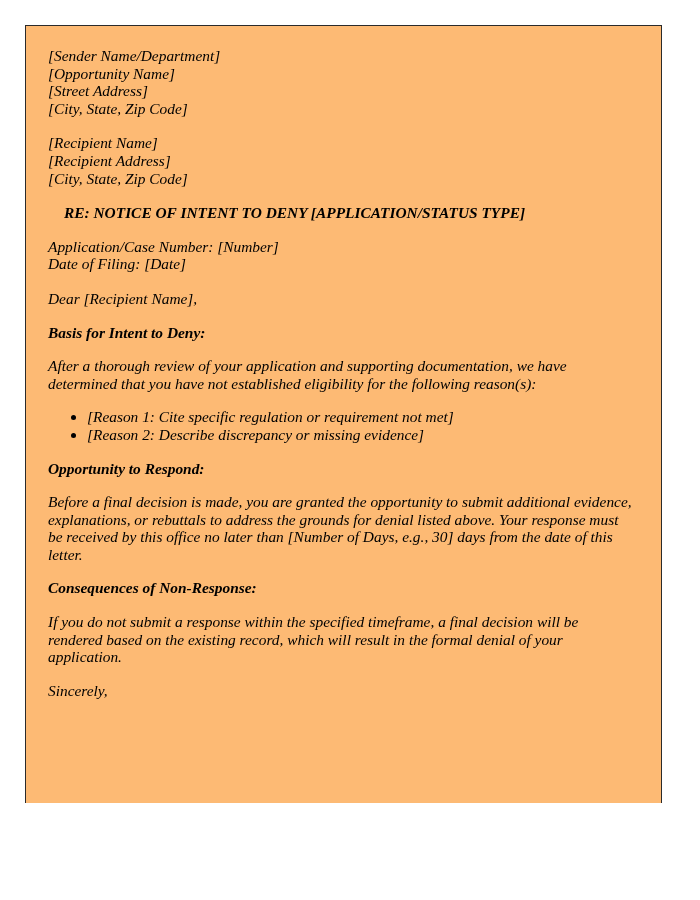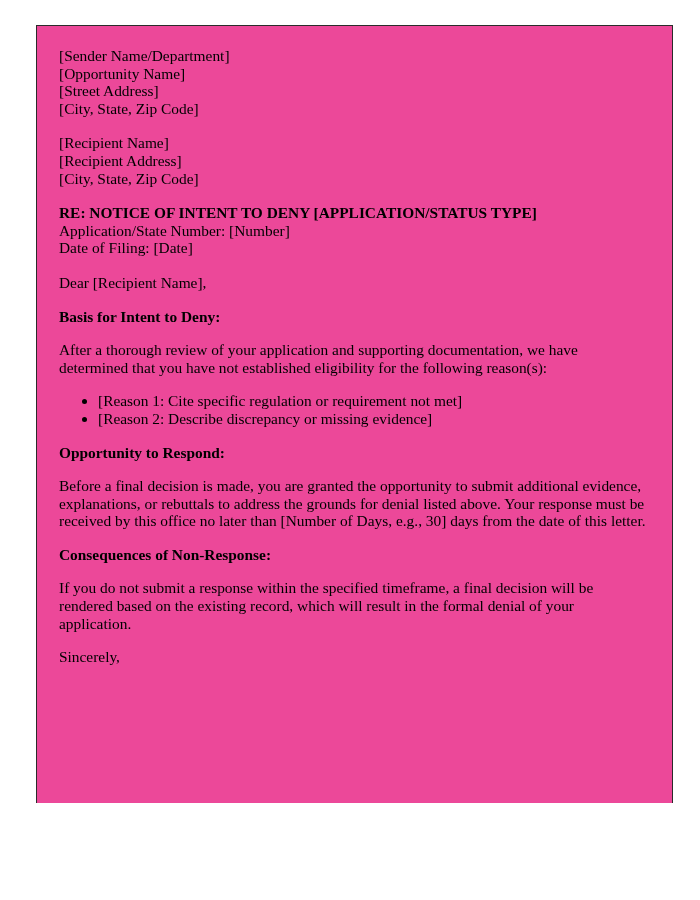--- a/index.html
+++ b/index.html
@@ -10,29 +10,30 @@
   body {
     width: 700px;
     height: 900px;
     font-family: "Liberation Serif", "DejaVu Serif", serif;
     color: #000000;
     overflow: hidden;
   }
 
   #page-frame {
     position: absolute;
-    left: 36px;
+    left: 25px;
     top: 25px;
     width: 637px;
     height: 778px;
     border: 1px solid #2b2b2b;
     border-bottom: none;
     box-sizing: border-box;
-    background: #ec4899;
+    background: #fdba74;
     overflow: hidden;
+    font-style: italic;
   }
 
   #letter {
     position: absolute;
     left: 22px;
     top: 21px;
     width: 587px;
     font-size: 15.4px;
     line-height: 17.6px;
     text-align: left;
@@ -40,21 +41,21 @@
 
   .addr-block {
     margin: 0 0 17px 0;
   }
   .addr-line {
     white-space: pre;
   }
 
   .re-heading {
     font-weight: bold;
-    margin: 0;
+    margin: 16px;
   }
   .meta-line {
     margin: 0;
   }
 
   .para {
     margin: 0 0 16px 0;
   }
   .para.tight {
     margin-bottom: 0;
@@ -91,21 +92,21 @@
     </div>
 
     <div class="addr-block">
       <div class="addr-line">[Recipient Name]</div>
       <div class="addr-line">[Recipient Address]</div>
       <div class="addr-line">[City, State, Zip Code]</div>
     </div>
 
     <div>
       <div class="re-heading">RE: NOTICE OF INTENT TO DENY [APPLICATION/STATUS TYPE]</div>
-      <div class="meta-line">Application/State Number: [Number]</div>
+      <div class="meta-line">Application/Case Number: [Number]</div>
       <div class="meta-line">Date of Filing: [Date]</div>
     </div>
 
     <div class="spacer-lg"></div>
 
     <p class="para">Dear [Recipient Name],</p>
 
 
     <p class="section-heading">Basis for Intent to Deny:</p>
 

